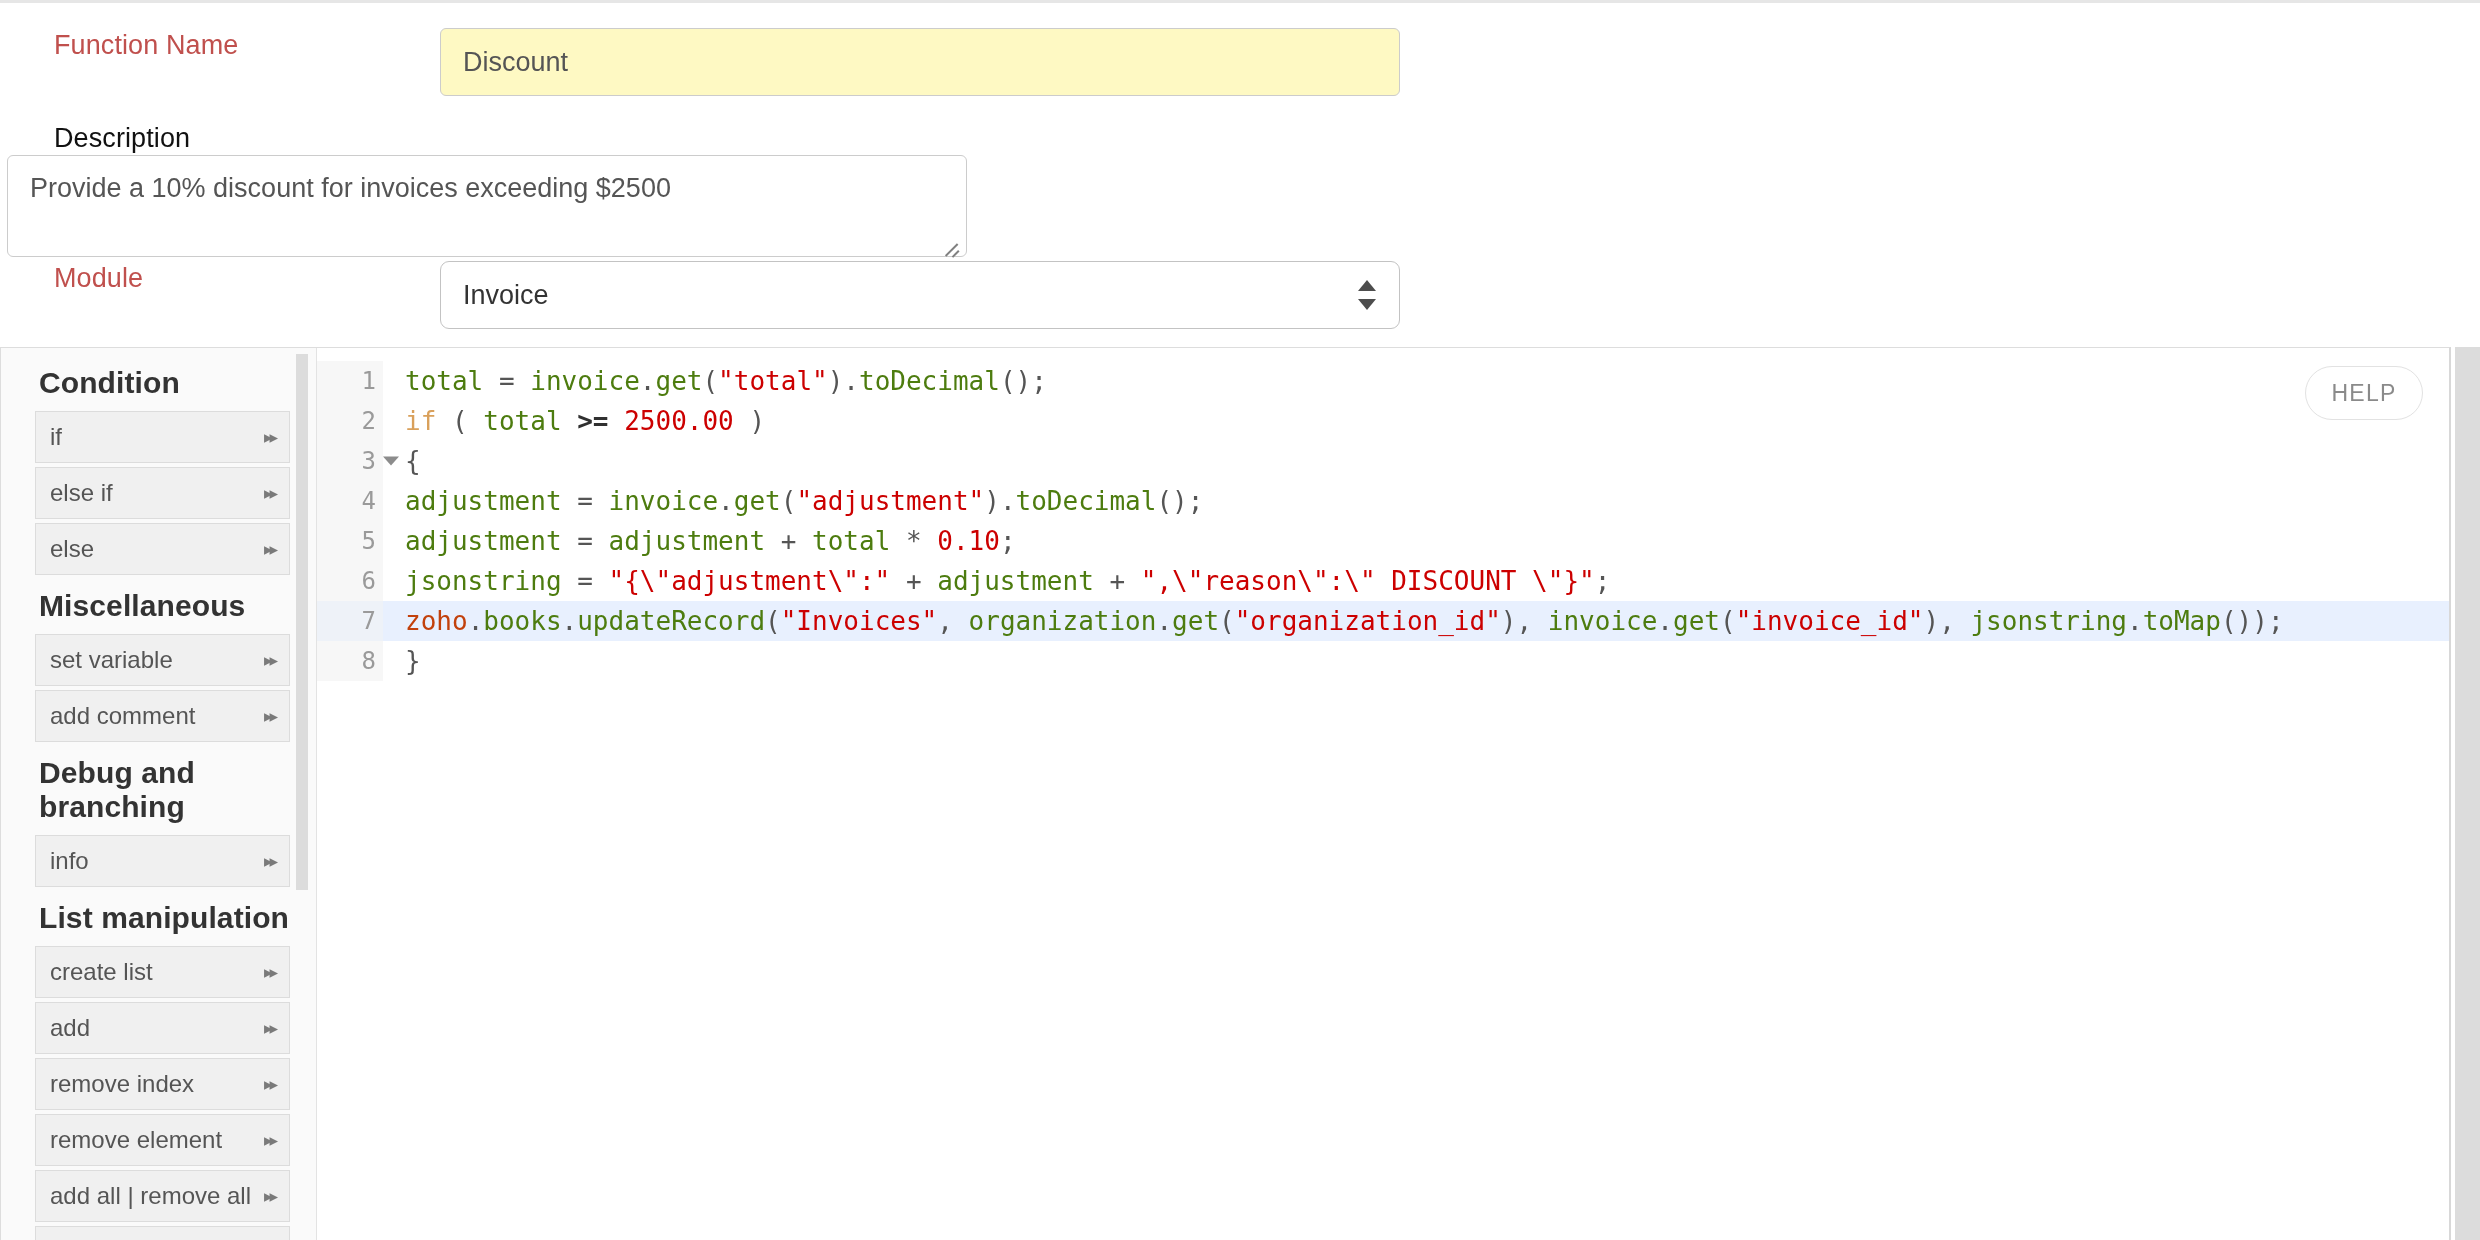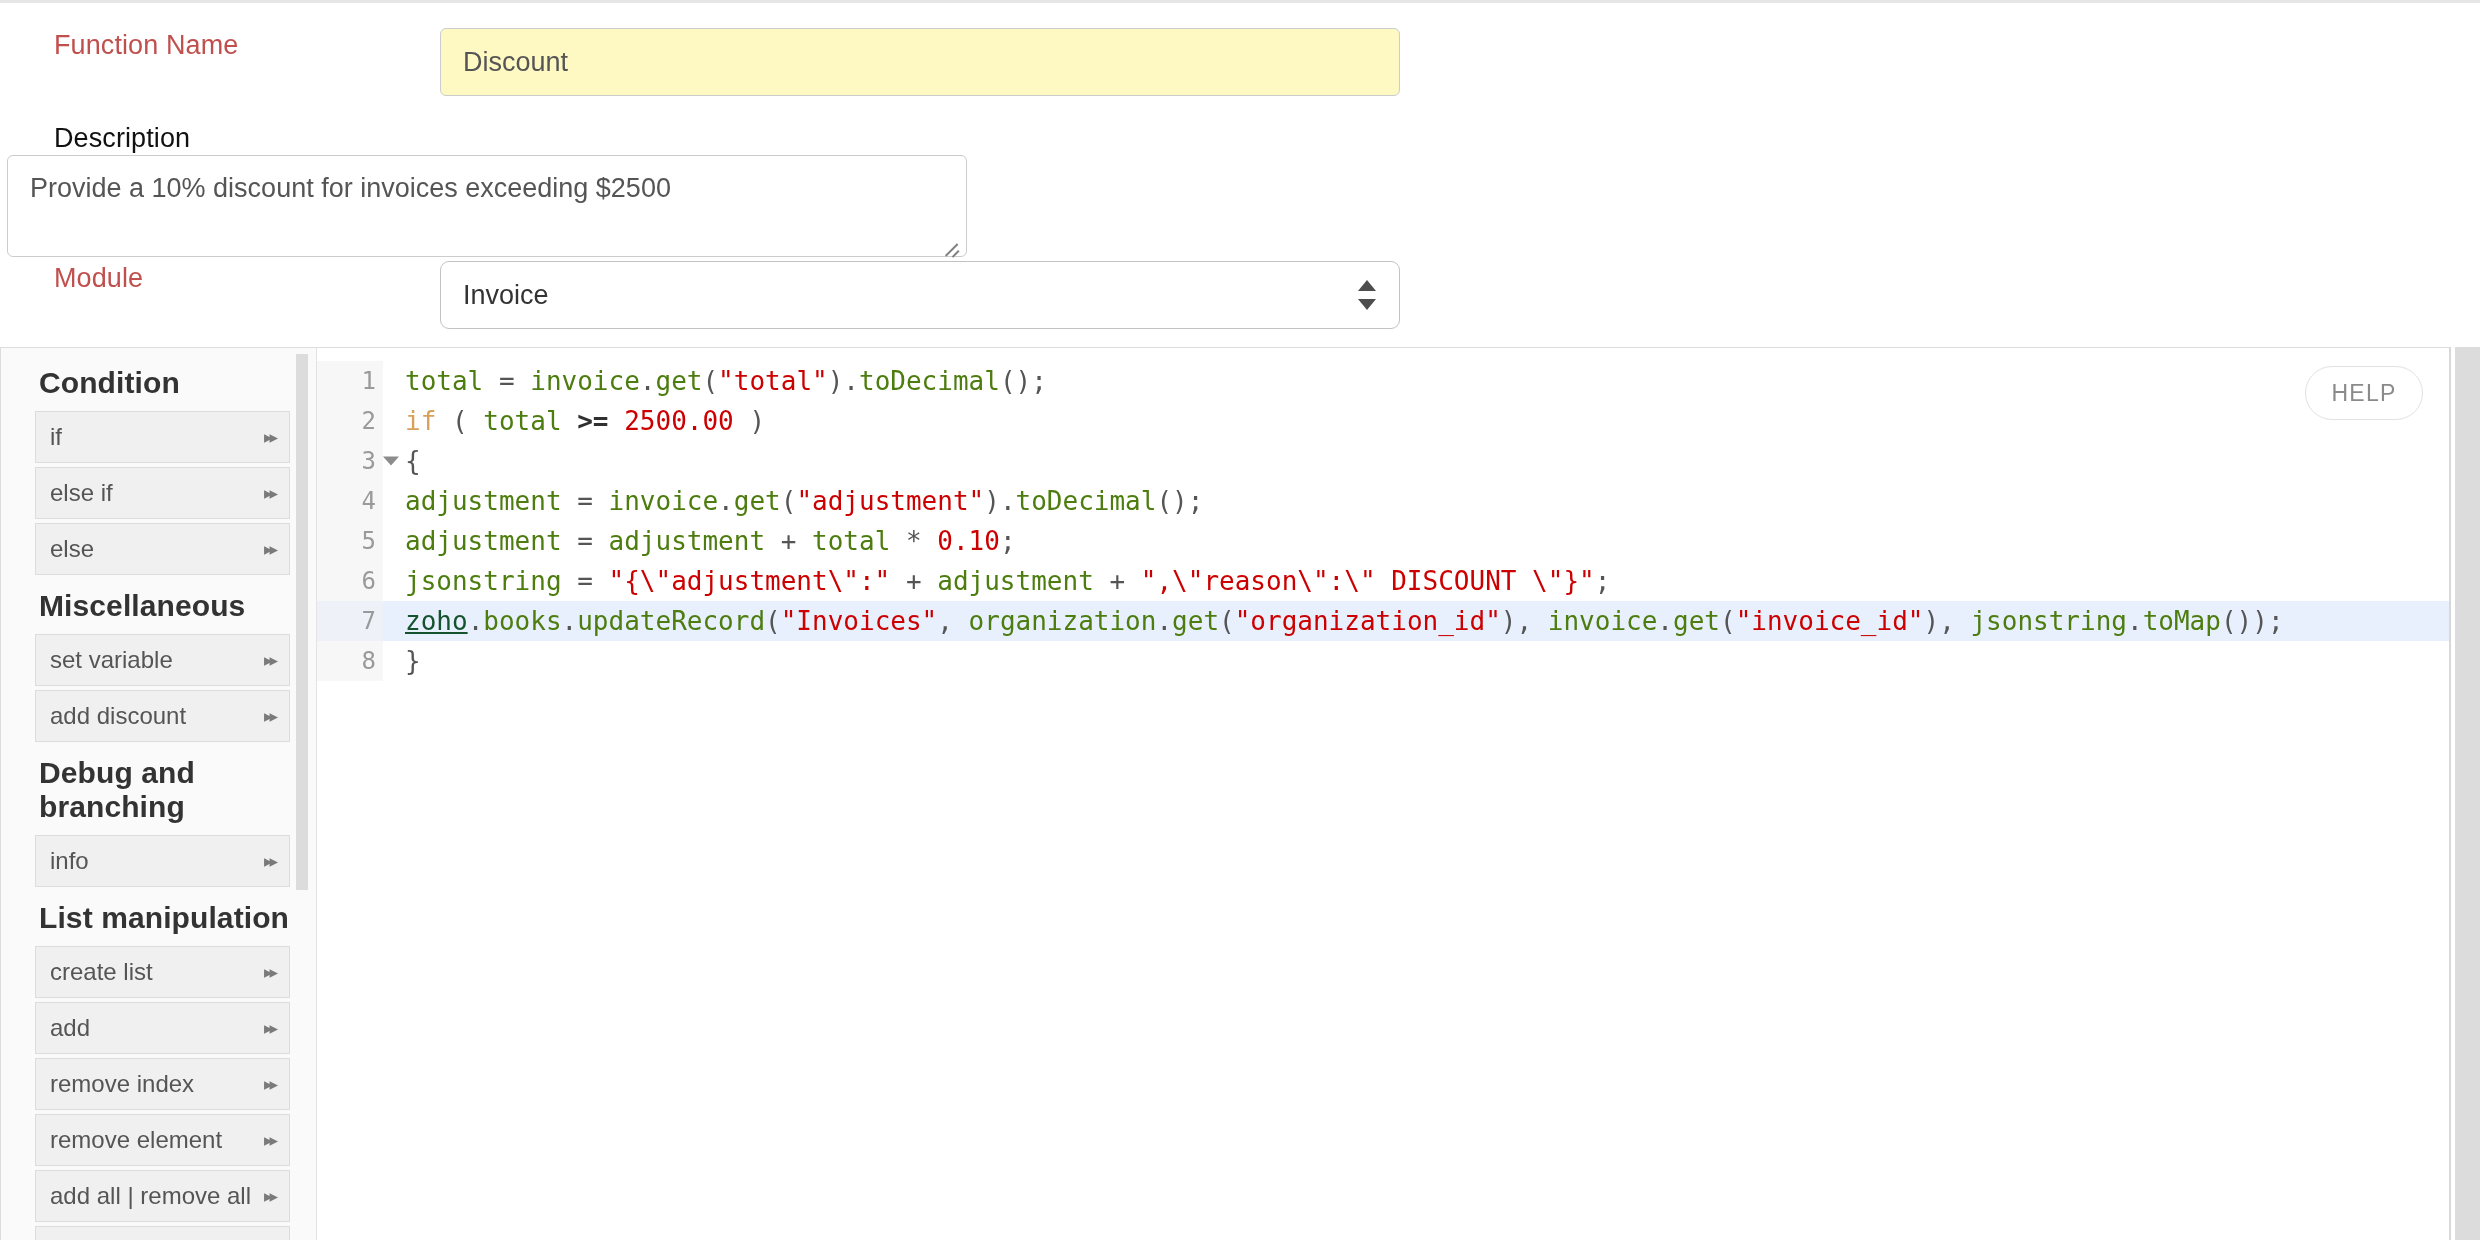--- a/index.html
+++ b/index.html
@@ -281,21 +281,21 @@
     flex: 1 1 auto;
     padding-left: 22px;
     color: #555555;
   }
 
   
   .t-var  { color: #4d7c0f; }
   .t-str  { color: #cc0000; }
   .t-num  { color: #cc0000; }
   .t-kw   { color: #d9a05b; }
-  .t-ns   { color: #14532d; text-decoration: underline; }
+  .t-ns   { color: #c2410c; }
   .t-op   { color: #303030; font-weight: bold; }
   .t-pl   { color: #555555; }
 
   
   .page-scrollbar {
     position: absolute;
     right: 0;
     top: 344px;
     width: 25px;
     height: 896px;
@@ -359,21 +359,21 @@
               <span class="snip-arrow">▸▸</span>
             </div>
           </div>
           <div class="snip-group">
             <div class="snip-group-title">Miscellaneous</div>
             <div class="snip-item">
               <span class="snip-label">set variable</span>
               <span class="snip-arrow">▸▸</span>
             </div>
             <div class="snip-item">
-              <span class="snip-label">add discount</span>
+              <span class="snip-label">add comment</span>
               <span class="snip-arrow">▸▸</span>
             </div>
           </div>
           <div class="snip-group">
             <div class="snip-group-title">Debug and branching</div>
             <div class="snip-item">
               <span class="snip-label">info</span>
               <span class="snip-arrow">▸▸</span>
             </div>
           </div>

